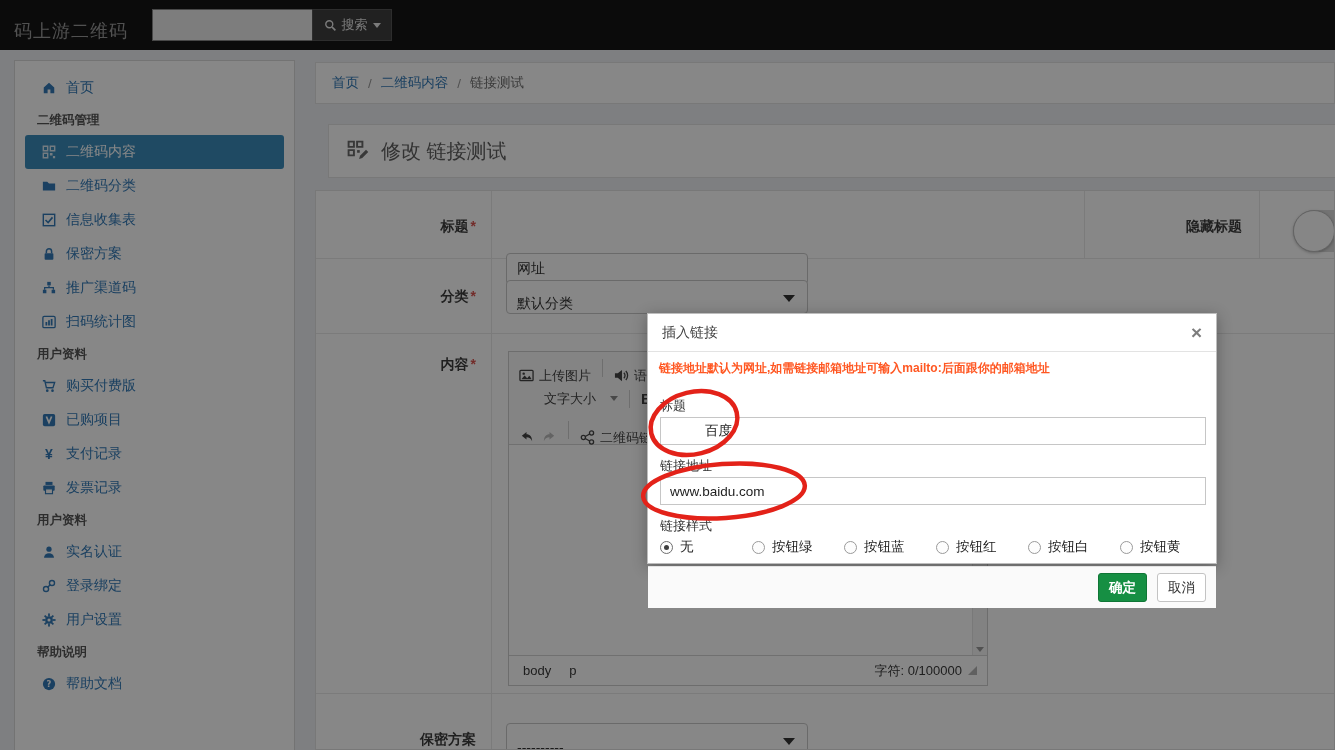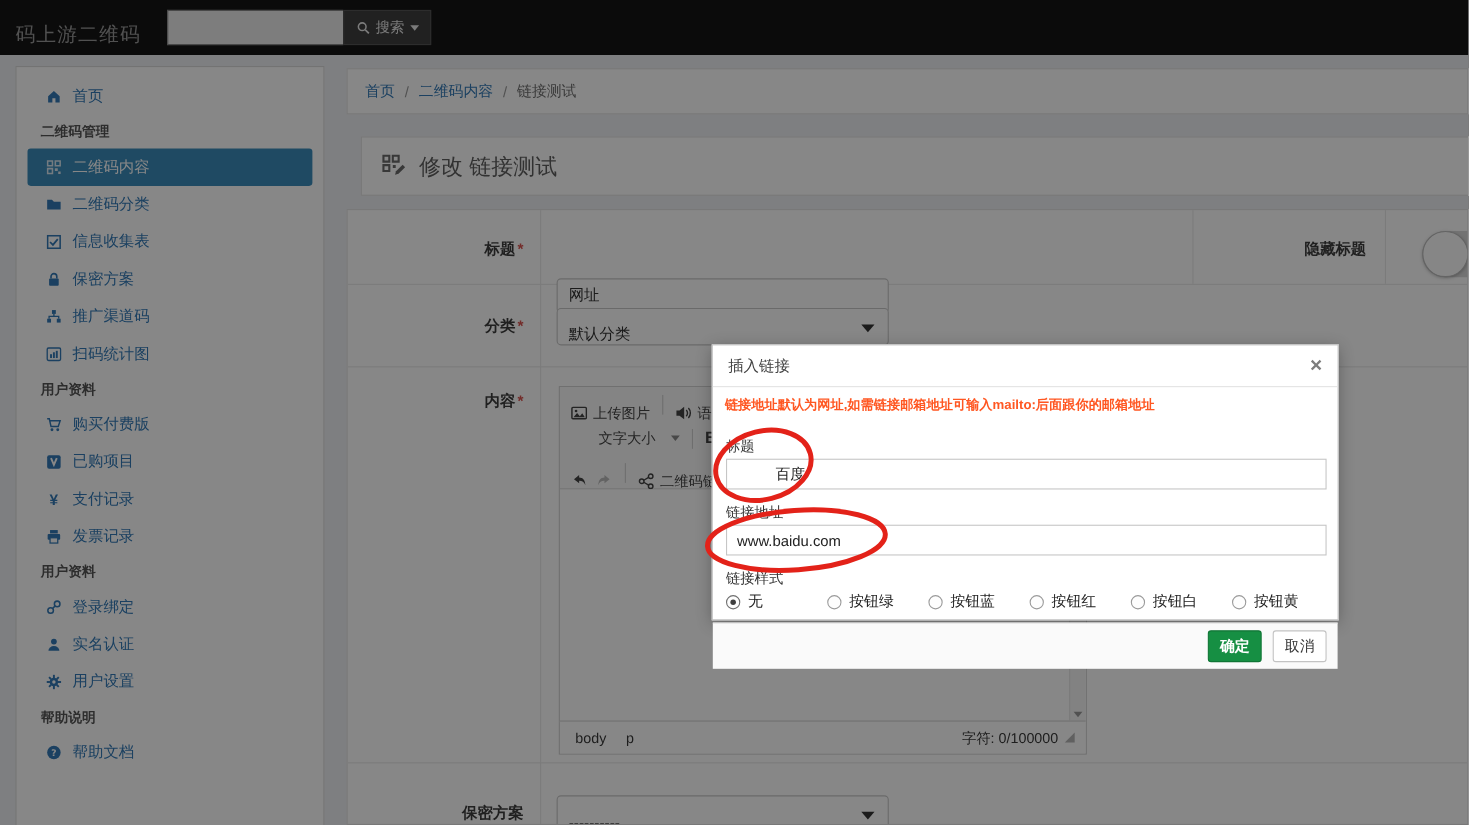--- a/index.html
+++ b/index.html
@@ -207,35 +207,35 @@
             <rect x="1.5" y="5" width="13" height="6" rx="1" fill="currentColor"></rect>
             <rect x="4" y="9" width="8" height="5.5" fill="#fff" stroke="currentColor" stroke-width="1.3"></rect>
           </svg>
         </span>
       <span>发票记录</span>
     </div>
     <div class="side-header">用户资料</div>
     <div class="side-item">
       <span class="si">
           <svg viewBox="0 0 16 16">
+            <circle cx="8" cy="4.8" r="3" fill="currentColor"></circle>
+            <path d="M2.3 14.5a5.7 5 0 0 1 11.4 0z" fill="currentColor"></path>
+          </svg>
+        </span>
+      <span>实名认证</span>
+    </div>
+    <div class="side-item">
+      <span class="si">
+          <svg viewBox="0 0 16 16">
             <circle cx="4.6" cy="11.4" r="2.9" fill="none" stroke="currentColor" stroke-width="1.6"></circle>
             <circle cx="11.4" cy="4.6" r="2.9" fill="none" stroke="currentColor" stroke-width="1.6"></circle>
             <line x1="6.4" y1="9.6" x2="9.6" y2="6.4" stroke="currentColor" stroke-width="1.6"></line>
           </svg>
         </span>
       <span>登录绑定</span>
-    </div>
-    <div class="side-item">
-      <span class="si">
-          <svg viewBox="0 0 16 16">
-            <circle cx="8" cy="4.8" r="3" fill="currentColor"></circle>
-            <path d="M2.3 14.5a5.7 5 0 0 1 11.4 0z" fill="currentColor"></path>
-          </svg>
-        </span>
-      <span>实名认证</span>
     </div>
     <div class="side-item">
       <span class="si">
           <svg viewBox="0 0 16 16">
             <g fill="currentColor">
               <rect x="7" y="0.5" width="2" height="3.4"></rect>
               <rect x="7" y="12.1" width="2" height="3.4"></rect>
               <rect x="0.5" y="7" width="3.4" height="2"></rect>
               <rect x="12.1" y="7" width="3.4" height="2"></rect>
               <g transform="rotate(45 8 8)">

